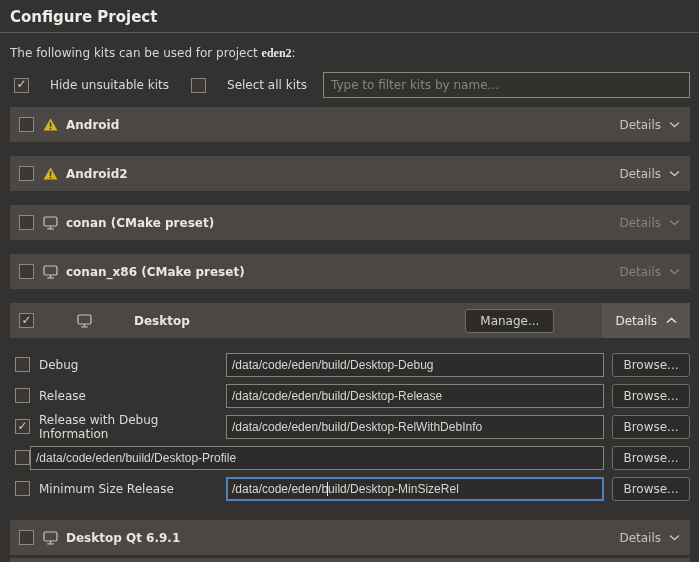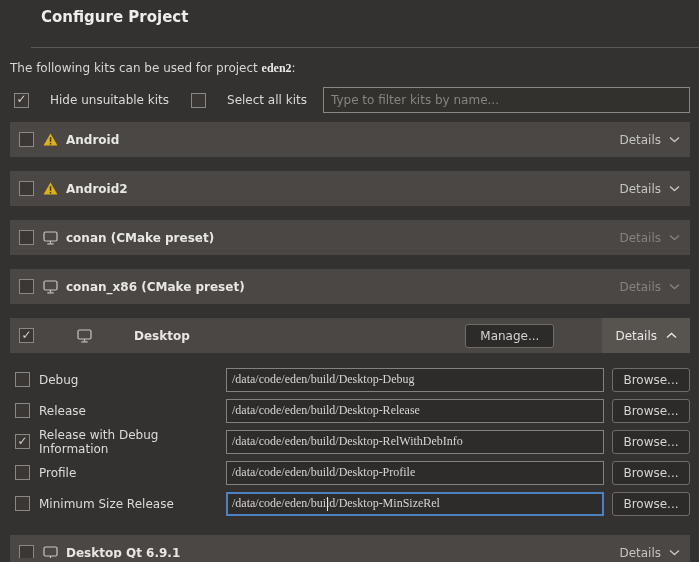--- a/index.html
+++ b/index.html
@@ -5,21 +5,21 @@
   * { margin:0; padding:0; box-sizing:border-box; }
   html,body { width:699px; height:562px; }
   body {
     background:#343230;
     font-family:"DejaVu Sans", sans-serif;
     font-size:12px;
     color:#dbd9d6;
     overflow:hidden;
     position:relative;
   }
-  .header { height:48px; border-bottom:1px solid #5b5955; padding:8px 8px 0 10px;margin-left:31px; }
+  .header { height:33px; border-bottom:1px solid #5b5955; padding:8px 8px 0 10px; }
   .page-title { font-size:15px; font-weight:bold; color:#efedea; }
   .intro { margin:13px 10px 0 10px; color:#d9d7d4; }
   .intro b { color:#eceae7;font-family:Liberation Serif, serif; }
 
   .controls { display:flex; align-items:center; margin:11px 9px 0 14px; height:26px; }
   .check-item { display:flex; align-items:center; cursor:default; }
   .check-item + .check-item { margin-left:22px; }
   .checkbox {
     width:15px; height:15px; flex:0 0 15px;
     background:#3a3734; border:1px solid #8b8884;
@@ -68,21 +68,21 @@
   }
   .manage-btn { margin-left:auto; padding:0 14px; }
 
   .config-section { margin:13px 0 19px 5px; }
   .config-row { display:flex; align-items:center; height:25px; margin-bottom:6px; }
   .config-label { margin-left:9px; width:187px; color:#dedcd9; }
   .input-wrap { flex:1; position:relative; display:flex; }
   .path-input {
     flex:1; height:24px; width:100%;
     background:#2e2c2a; border:1px solid #85827e;
-    color:#d8d6d3; font-family:Liberation Serif, serif; font-size:12px; padding:0 5px;
+    color:#d8d6d3; font-family:Liberation Sans, sans-serif; font-size:12px; padding:0 5px;
     outline:none;
   }
   .path-input.focused { border:2px solid #4c82be; padding:0 4px; }
   .caret { position:absolute; left:101px; top:5px; width:1px; height:14px; background:#eceae7; }
   .browse-btn { margin-left:8px; width:78px; flex:0 0 78px; }
 
   .bottom-sliver {
     position:absolute; bottom:0; left:10px; right:9px; height:4px;
     background:#4a4744;
   }
@@ -235,21 +235,20 @@
       <span class="checkbox checked"></span>
       <span class="config-label">Release with Debug Information</span>
       <span class="input-wrap">
         <input class="path-input" value="/data/code/eden/build/Desktop-RelWithDebInfo" style="">
       </span>
       <button class="btn browse-btn">Browse...</button>
     </div>
 
     <div class="config-row">
       <span class="checkbox"></span>
-      <span class="config-label">Profile</span>
       <span class="input-wrap">
         <input class="path-input" value="/data/code/eden/build/Desktop-Profile" style="">
       </span>
       <button class="btn browse-btn">Browse...</button>
     </div>
 
     <div class="config-row">
       <span class="checkbox"></span>
       <span class="config-label">Minimum Size Release</span>
       <span class="input-wrap">

